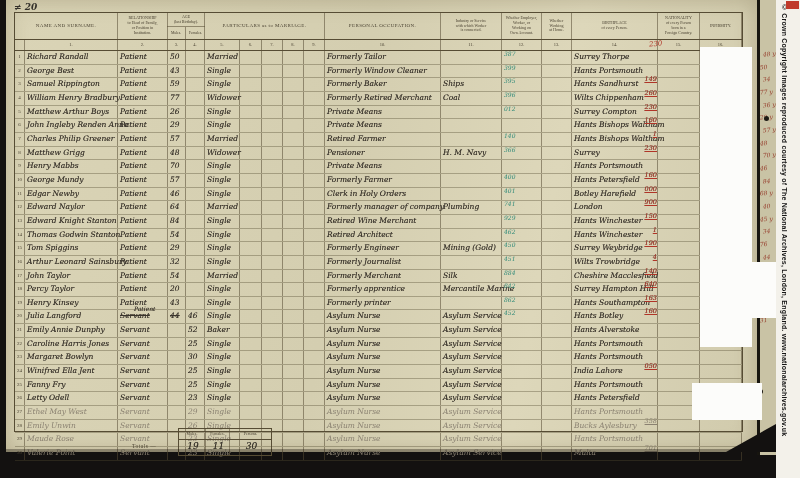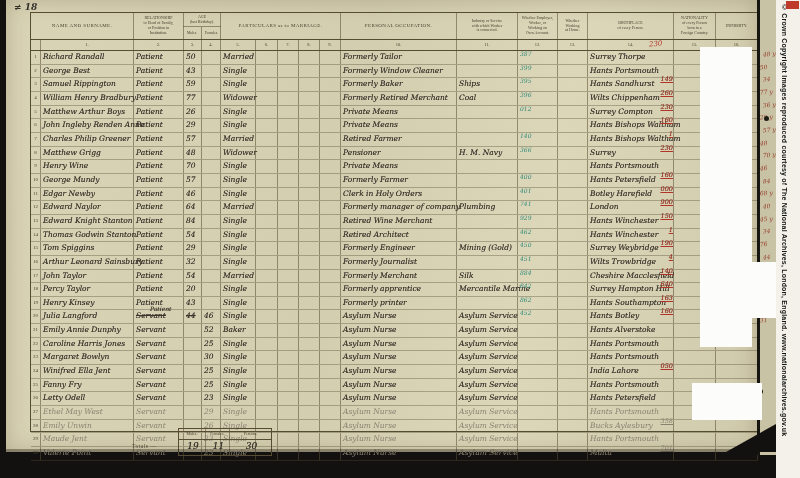--- a/index.html
+++ b/index.html
@@ -5,21 +5,21 @@
   html,body{margin:0;padding:0;background:#131110;}
   .scan{position:relative;width:800px;height:478px;background:#131110;overflow:hidden;
         font-family:"Liberation Serif",serif;}
   .page{position:absolute;left:6px;top:0;width:751px;height:452px;
         background:linear-gradient(100deg,#dad4b6,#d4ceb0 45%,#ddd7ba 70%,#d0caac);
         box-shadow:inset 0 0 22px rgba(90,75,40,.28);}
   .page::after{content:'';position:absolute;left:0;bottom:0;width:100%;height:3px;background:rgba(25,20,12,.35);}
   .pagenum{position:absolute;left:8px;top:2px;font:italic bold 9px "DejaVu Serif",serif;color:#33302a;}
 
   
-  .ctable{position:absolute;left:24px;top:12px;width:727px;border:1px solid #564c34;}
+  .ctable{position:absolute;left:8px;top:12px;width:727px;border:1px solid #564c34;}
   .thead,.tnums,.trow{display:flex;}
   .thead{height:26px;border-bottom:1px solid #564c34;}
   .tnums{height:10px;border-bottom:1px solid #564c34;}
   .hcell,.ncell,.cell{box-sizing:border-box;flex:none;border-right:1px solid rgba(85,75,51,.55);}
   .hcell{display:flex;align-items:center;justify-content:center;text-align:center;
          font:4px "Liberation Serif",serif;color:#473f2f;white-space:pre-line;line-height:1.2;}
   .hcell.big{font-size:5px;letter-spacing:.4px;}
   .ncell{font:4.5px "Liberation Serif",serif;color:#473f2f;text-align:center;padding-top:2px;}
   .c-num{width:10px}.c-name{width:93px}.c-rel{width:50px}.c-am{width:18px}.c-af{width:19px}
   .c-m1{width:35px}.c-m2{width:22px}.c-m3{width:21px}.c-m4{width:21px}.c-m5{width:21px}
@@ -74,21 +74,21 @@
   .patch{position:absolute;background:#fcfcfa;}
   .corner-cut{position:absolute;left:726px;top:424px;width:50px;height:28px;background:#131110;
               clip-path:polygon(0 100%,100% 0,100% 100%);}
 </style>
 </head>
 <body>
 
 <div class="scan">
 
   <div class="page">
-    <div class="pagenum">≠ 18</div>
+    <div class="pagenum">≠ 20</div>
 
     <div class="ctable">
 
       <div class="thead">
         <div class="hcell big c-nameh">NAME AND SURNAME.</div>
         <div class="hcell c-rel">RELATIONSHIP
 to Head of Family,
 or Position in
 Institution.</div>
         <div class="hcell c-agegrp">
@@ -303,21 +303,21 @@
     <div class="cell c-emp">
               <span class="gc">366</span>
             </div>
     <div class="cell c-home"></div>
     <div class="cell c-bp hw"><span>Surrey</span><span class="rc">230</span></div>
     <div class="cell c-nat"></div>
     <div class="cell c-inf"></div>
   </div>
           <div class="trow">
     <div class="cell c-num rownum">9</div>
-    <div class="cell c-name hw"><span>Henry Wine</span></div>
+    <div class="cell c-name hw"><span>Henry Mabbs</span></div>
     <div class="cell c-rel hw"><span class="relmain">Patient</span><span class="corr"></span></div>
     <div class="cell c-am hw"><span class="amv">70</span></div>
     <div class="cell c-af hw"><span></span></div>
     <div class="cell c-m1 hw"><span>Single</span></div>
     <div class="cell c-m2"></div>
     <div class="cell c-m3"></div>
     <div class="cell c-m4"></div>
     <div class="cell c-m5"></div>
     <div class="cell c-occ hw"><span>Private Means</span></div>
     <div class="cell c-ind hw"><span></span></div>
@@ -723,21 +723,21 @@
     <div class="cell c-emp">
               <span class="gc"></span>
             </div>
     <div class="cell c-home"></div>
     <div class="cell c-bp hw"><span>Bucks Aylesbury</span><span class="rc">358</span></div>
     <div class="cell c-nat"></div>
     <div class="cell c-inf"></div>
   </div>
           <div class="trow light">
     <div class="cell c-num rownum">29</div>
-    <div class="cell c-name hw"><span>Maude Jent</span></div>
+    <div class="cell c-name hw"><span>Maude Rose</span></div>
     <div class="cell c-rel hw"><span class="relmain">Servant</span><span class="corr"></span></div>
     <div class="cell c-am hw"><span class="amv"></span></div>
     <div class="cell c-af hw"><span>23</span></div>
     <div class="cell c-m1 hw"><span>Single</span></div>
     <div class="cell c-m2"></div>
     <div class="cell c-m3"></div>
     <div class="cell c-m4"></div>
     <div class="cell c-m5"></div>
     <div class="cell c-occ hw"><span>Asylum Nurse</span></div>
     <div class="cell c-ind hw"><span>Asylum Service</span></div>

